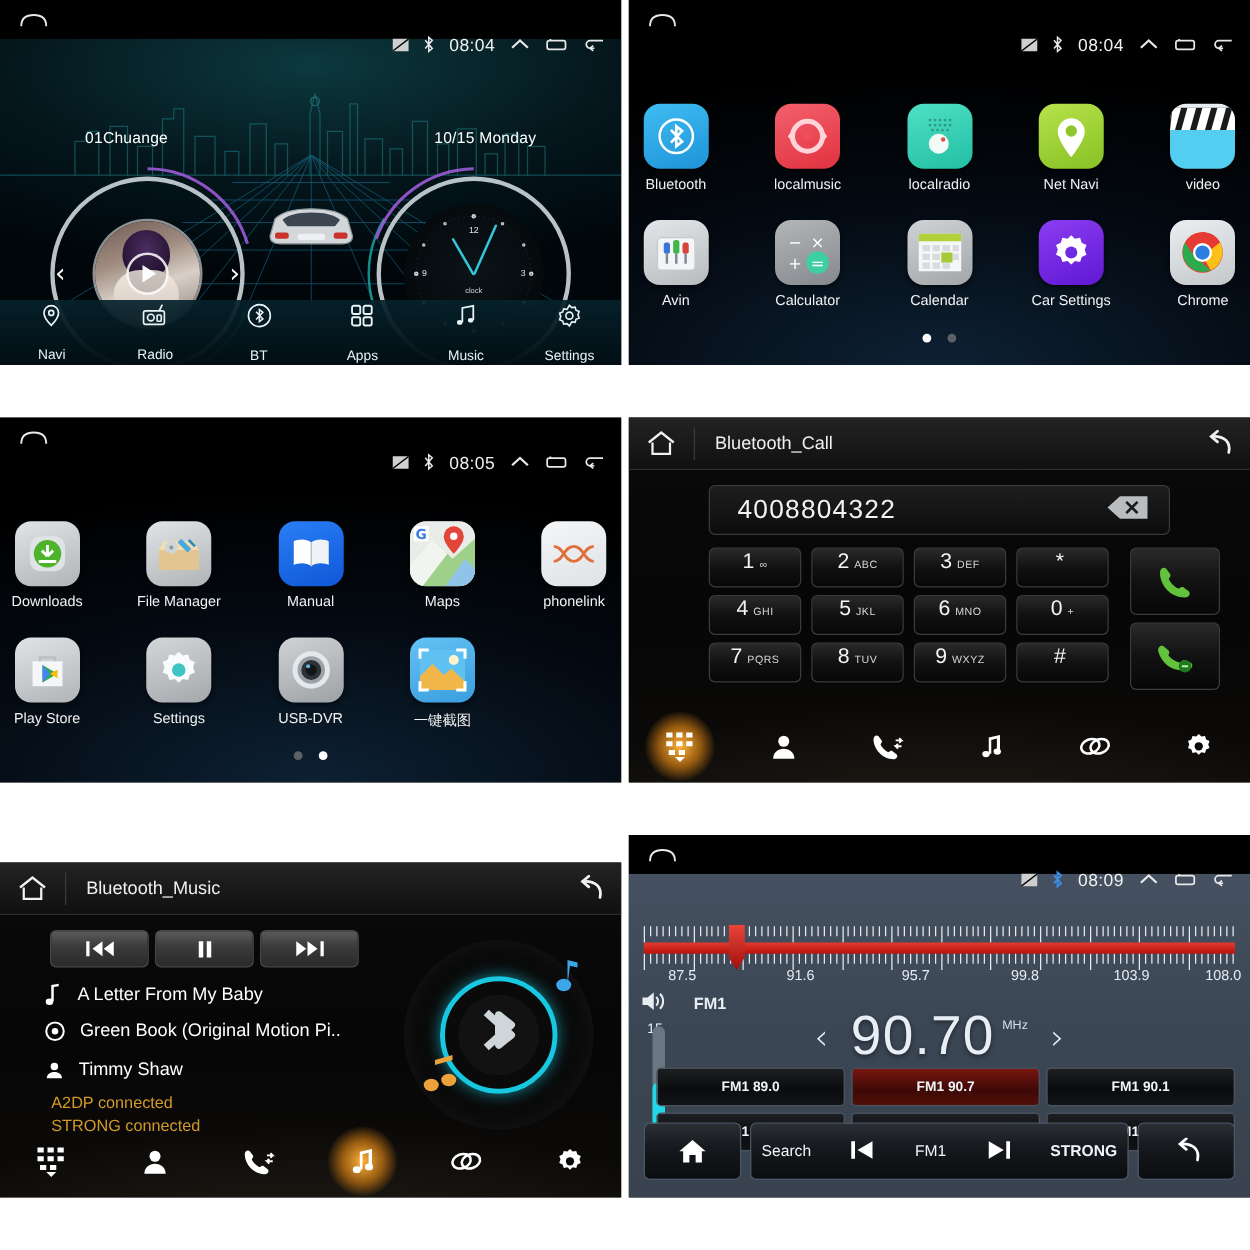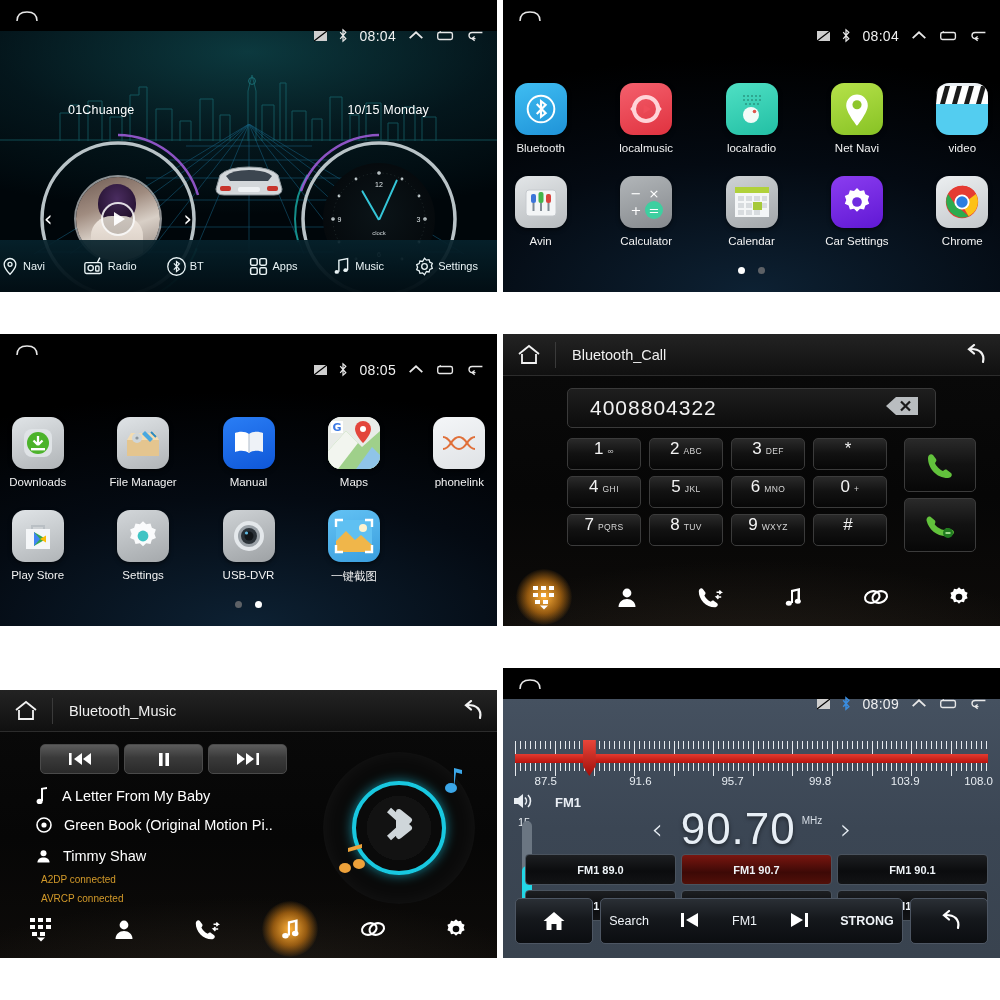--- a/index.html
+++ b/index.html
@@ -57,21 +57,21 @@
   .clockface { position:absolute; left:50%; top:50%; transform:translate(-50%,-50%);
      width:112px; height:112px; border-radius:50%;
      background:radial-gradient(circle at 50% 45%, #0b1418 0%, #05090c 70%); }
   .ctext { position:absolute; left:50%; top:60%; transform:translateX(-50%); color:#cfd6d8; font-size:6px; }
   .cnum  { position:absolute; color:#dfe6e8; font-size:7px; }
   .chand { position:absolute; left:50%; top:50%; background:#35c6d8; transform-origin:0 50%; border-radius:2px; }
 
   .home-nav { position:absolute; left:0; right:0; bottom:0; height:52px;
      background:linear-gradient(180deg, rgba(6,34,44,.92), rgba(2,14,20,.98));
      display:flex; align-items:center; }
-  .home-nav .item { flex:1; display:flex; flex-direction:row; align-items:center; gap:3px; color:#e9f3f5; }
+  .home-nav .item { flex:1; display:flex; flex-direction:column; align-items:center; gap:16px; color:#e9f3f5; }
   .home-nav .item .lab { font-size:11px; }
 
   
   .appgrid-bg { position:absolute; inset:31px 0 0 0;
      background:radial-gradient(110% 90% at 50% 100%, #0d2133 0%, #040a12 55%, #000 100%); }
   .grid { position:absolute; left:0; right:0; top:52px; display:flex; flex-direction:column; gap:22px; }
   .grow { display:flex; justify-content:center; gap:30px; }
   .app { width:85px; display:flex; flex-direction:column; align-items:center; gap:7px; }
   .app .name { color:#f2f2f2; font-size:11.5px; text-align:center; white-space:nowrap; }
   .ico { width:52px; height:52px; border-radius:13px; position:relative; overflow:hidden;
@@ -117,21 +117,21 @@
   .callbtn { width:72px; height:54px; border-radius:5px; border:1px solid #3b3b3b;
      background:linear-gradient(180deg,#2a2a2a 0%, #121212 48%, #070707 100%);
      display:flex; align-items:center; justify-content:center; }
 
   
   .tr-row { position:absolute; left:36px; display:flex; align-items:center; gap:12px; color:#fff; font-size:14.5px; }
   .mus-btns { position:absolute; left:40px; top:54px; display:flex; gap:5px; }
   .mus-btn { width:79px; height:30px; border-radius:5px; border:1px solid #4a4a4a;
      background:linear-gradient(180deg,#5b5b5b 0%, #3a3a3a 45%, #2a2a2a 100%);
      display:flex; align-items:center; justify-content:center; }
-  .conn { position:absolute; left:41px; color:#d39a2a; font-size:10px; }
+  .conn { position:absolute; left:41px; color:#d39a2a; font-size:13px; }
   .vinyl { position:absolute; right:22px; top:62px; width:152px; height:152px; border-radius:50%;
      background:
        radial-gradient(circle at 50% 50%, #121212 0 30%, #0a0a0a 30% 100%),
        repeating-radial-gradient(circle at 50% 50%, #1a1a1a 0 1px, #0b0b0b 1px 3px);
      box-shadow:inset 0 0 20px rgba(255,255,255,.05); }
   .vinyl:after{ content:""; position:absolute; left:50%;top:50%; transform:translate(-50%,-50%);
      width:86px;height:86px;border-radius:50%; border:4px solid #18c8e0; box-shadow:0 0 12px rgba(24,200,224,.65); }
 
   
   .rad-bg { position:absolute; inset:31px 0 0 0; background:linear-gradient(180deg,#455160 0%, #3b4654 50%, #39434f 100%); }
@@ -927,21 +927,21 @@
       <span>Green Book (Original Motion Pi..</span>
     </div>
     <div class="tr-row" style="top:158px;">
       <svg width="15" height="16" viewBox="0 0 16 16" fill="#fff">
           <circle cx="8" cy="5" r="3.2"></circle>
           <path d="M1.5 15c0-3.4 2.8-5.4 6.5-5.4S14.5 11.6 14.5 15z"></path>
         </svg>
       <span>Timmy Shaw</span>
     </div>
     <div class="conn" style="top:184px;">A2DP connected</div>
-    <div class="conn" style="top:203px;">AVRCP connected</div>
+    <div class="conn" style="top:203px;">STRONG connected</div>
 
     <div class="bt-tabs">
       <div class="tb">
           <div class="wrap">
         <svg width="26" height="26" viewBox="0 0 26 26" fill="#fff">
               <g>
                 <rect x="2" y="2" width="5" height="4"></rect>
                 <rect x="10" y="2" width="5" height="4"></rect>
                 <rect x="18" y="2" width="5" height="4"></rect>
                 <rect x="2" y="9" width="5" height="4"></rect>

